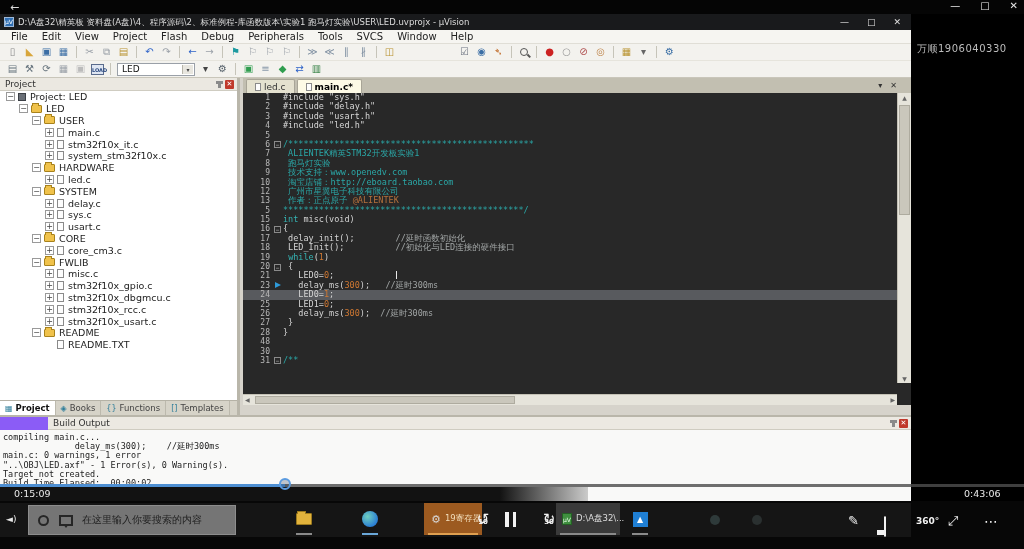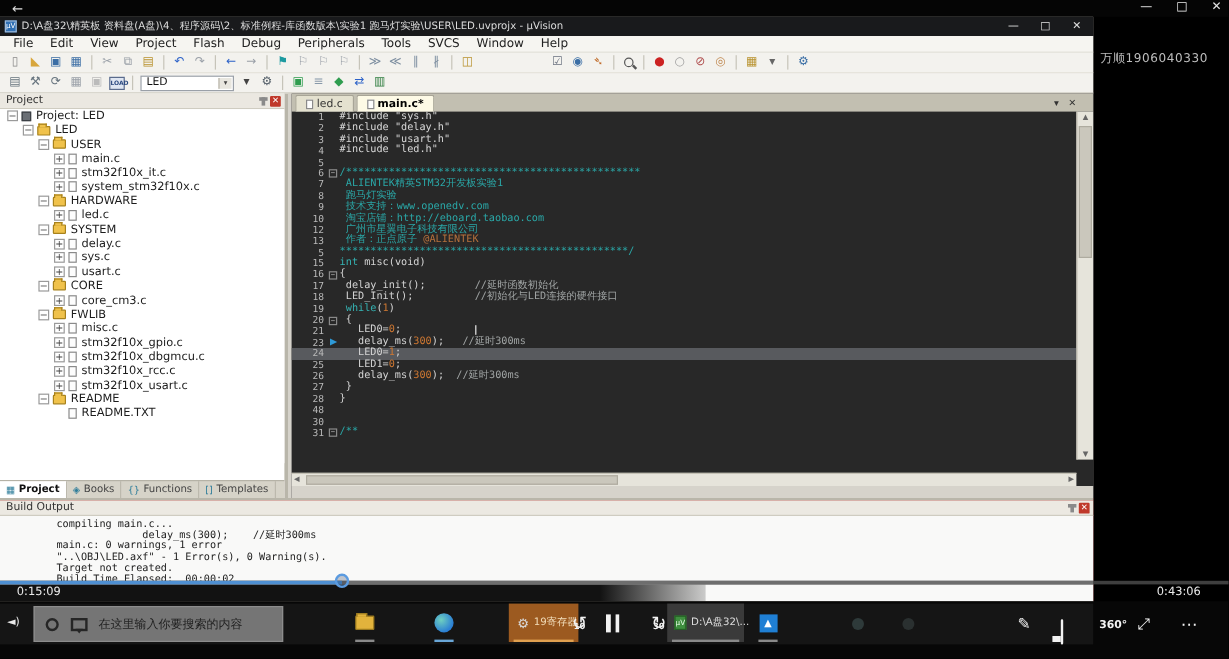--- a/index.html
+++ b/index.html
@@ -89,24 +89,24 @@
 
   .vscroll { position:absolute; right:0; top:15px; width:14px; height:290px; background:#e6e4db; border-left:1px solid #c4c1b5; }
   .vscroll .thumb { position:absolute; left:1px; top:12px; width:11px; height:110px; background:#cac7bc; border:1px solid #aeab9f; }
   .vscroll .a { position:absolute; left:0; width:13px; text-align:center; font-size:6px; color:#666; }
   .hscroll { position:absolute; left:0; bottom:10px; width:654px; height:11px; background:#e6e4db; border-top:1px solid #c4c1b5; }
   .hscroll .thumb { position:absolute; left:12px; top:1px; width:260px; height:8px; background:#cac7bc; border:1px solid #aeab9f; }
   .hscroll .a { position:absolute; top:0; font-size:6px; color:#666; line-height:10px; }
   .editor-bottom { position:absolute; left:0; bottom:0; width:668px; height:10px; background:#d6d3cb; }
 
   
-  .build { position:absolute; left:0; top:401px; width:911px; height:86px; background:#b91c1c; border-top:2px solid #b9b6aa; }
+  .build { position:absolute; left:0; top:401px; width:911px; height:86px; background:#8b5cf6; border-top:2px solid #b9b6aa;padding-left:48px; }
   .build .panel-header { background:#ece9e2; }
   .bo-console { position:absolute; left:0; top:13px; width:911px; height:73px; background:#f9f9f8; font-family:"DejaVu Sans Mono","Liberation Mono",monospace; font-size:8.5px; color:#222; padding:3px 0 0 3px; }
-  .bo-line { height:9.2px; line-height:9.2px; white-space:pre;margin-left:44px; }
+  .bo-line { height:9.2px; line-height:9.2px; white-space:pre; }
   .bo-line.sel { background:#2a64c8; color:#fff; width:905px; }
 
   
   .statusbar { position:absolute; left:0; top:487px; width:911px; height:14px; background:#d0cec6; border-top:1px solid #a9a69a; font-size:8.5px; color:#555; }
   .sb-debugger { position:absolute; left:600px; top:2px; }
   .sb-pos { position:absolute; left:745px; top:2px; }
   .sb-flags { position:absolute; left:802px; top:2px; display:flex; gap:6px; }
   .sb-flag { color:#9a978c; }
   .sb-flag.on { color:#222; font-weight:bold; }
   .sb-dark-overlay { position:absolute; left:0; top:487px; width:588px; height:14px; background:linear-gradient(90deg,#121212 85%,rgba(18,18,18,.2)); }

